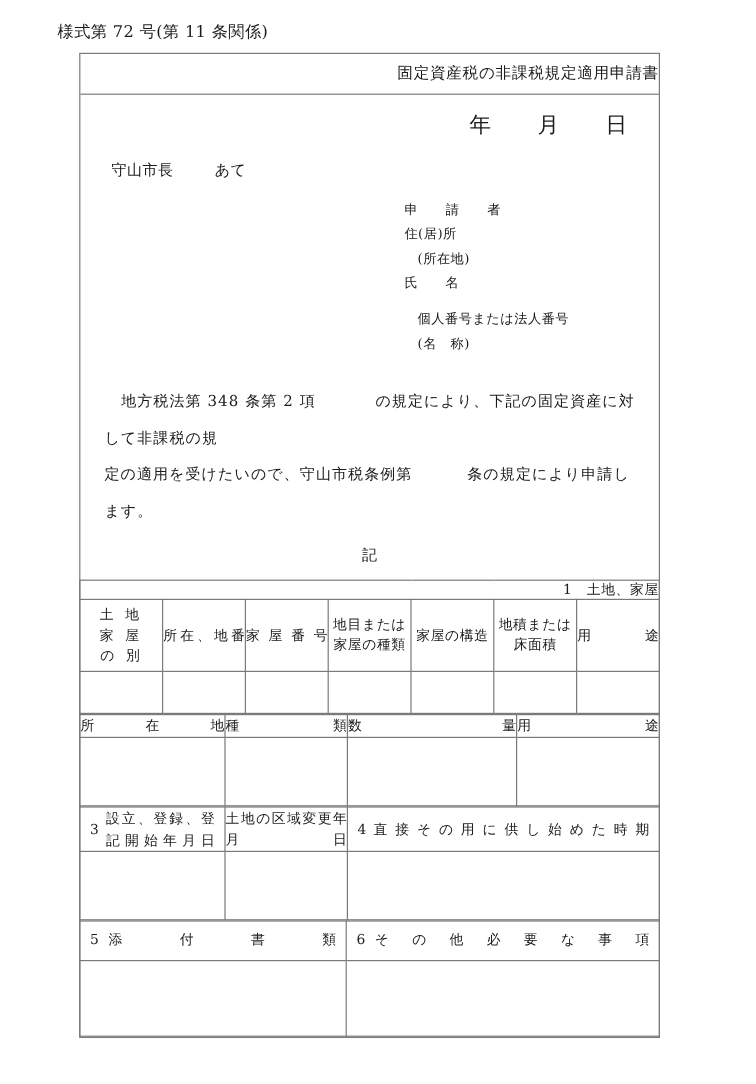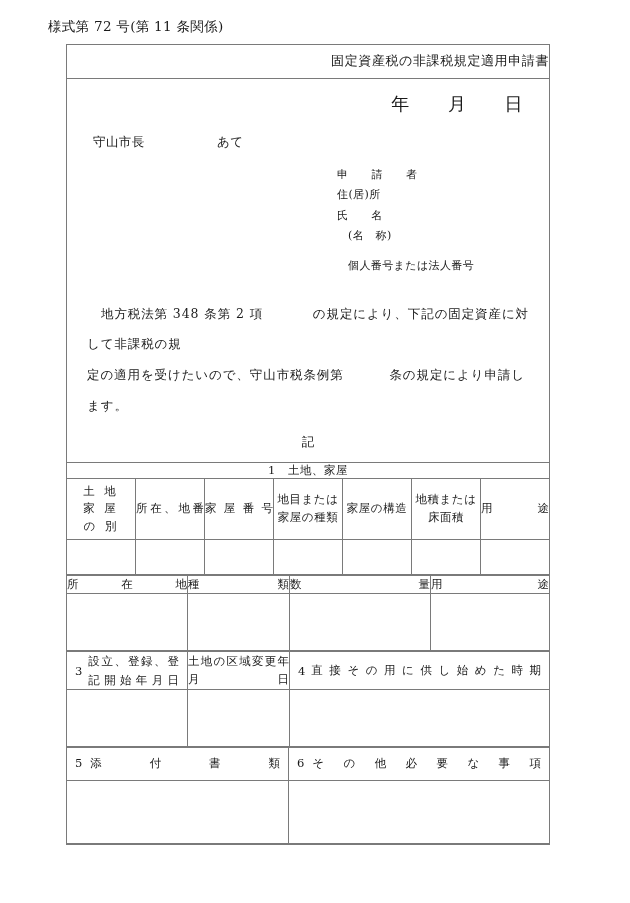--- a/index.html
+++ b/index.html
@@ -61,21 +61,21 @@
     letter-spacing: 0.4px;
   }
   .date-line span { display: inline-block; }
   .date-gap { width: 26px; }
 
   .addressee {
     font-size: 12.5px;
     padding: 18px 0 0 26px;
     letter-spacing: 0.4px;
   }
-  .addressee .ate { display: inline-block; margin-left: 68px; }
+  .addressee .ate { display: inline-block; margin-left: 30px; }
 
   .applicant {
     margin: 14px 0 0 0;
     padding-left: 270px;
     font-size: 11px;
     letter-spacing: 0.4px;
   }
   .applicant div { line-height: 1.85; white-space: nowrap; }
   .indent1 { padding-left: 11px; }
   .ap-gap { letter-spacing: 10px; }
@@ -108,21 +108,21 @@
     font-size: 11.5px;
     padding: 0;
     vertical-align: middle;
   }
   td.section-label {
     border-left: none;
     border-right: none;
     padding: 6px 0 6px 12px;
     font-size: 12px;
     letter-spacing: 0.5px;
-    text-align: center;
+    text-align: right;
     margin-top: 32px;
   }
   .top-rule { border-top: 1px solid #7a7a7a; }
 
   .hcell {
     text-align: center;
     padding: 5px 3px;
     line-height: 1.55;
     letter-spacing: 0.5px;
   }
@@ -200,23 +200,24 @@
       </div>
 
       <div class="addressee">
         <span>守山市長</span>
         <span class="ate">あて</span>
       </div>
 
       <div class="applicant">
         <div class="ap-gap">申 請 者</div>
         <div>住(居)所</div>
+        <div class="indent1">(所在地)</div>
         <div>氏　　名</div>
+        <div class="indent1" style="margin-top:10px;">個人番号または法人番号</div>
         <div class="indent1">(名　称)</div>
-        <div class="indent1" style="margin-top:10px;">個人番号または法人番号</div>
       </div>
 
       <div class="statement">
         <div>
           <span class="p-indent">地方税法第 348 条第 2 項</span>
           <span class="blank"></span>
           <span>の規定により、下記の固定資産に対して非課税の規</span>
         </div>
         <div>
           <span>定の適用を受けたいので、守山市税条例第</span>

